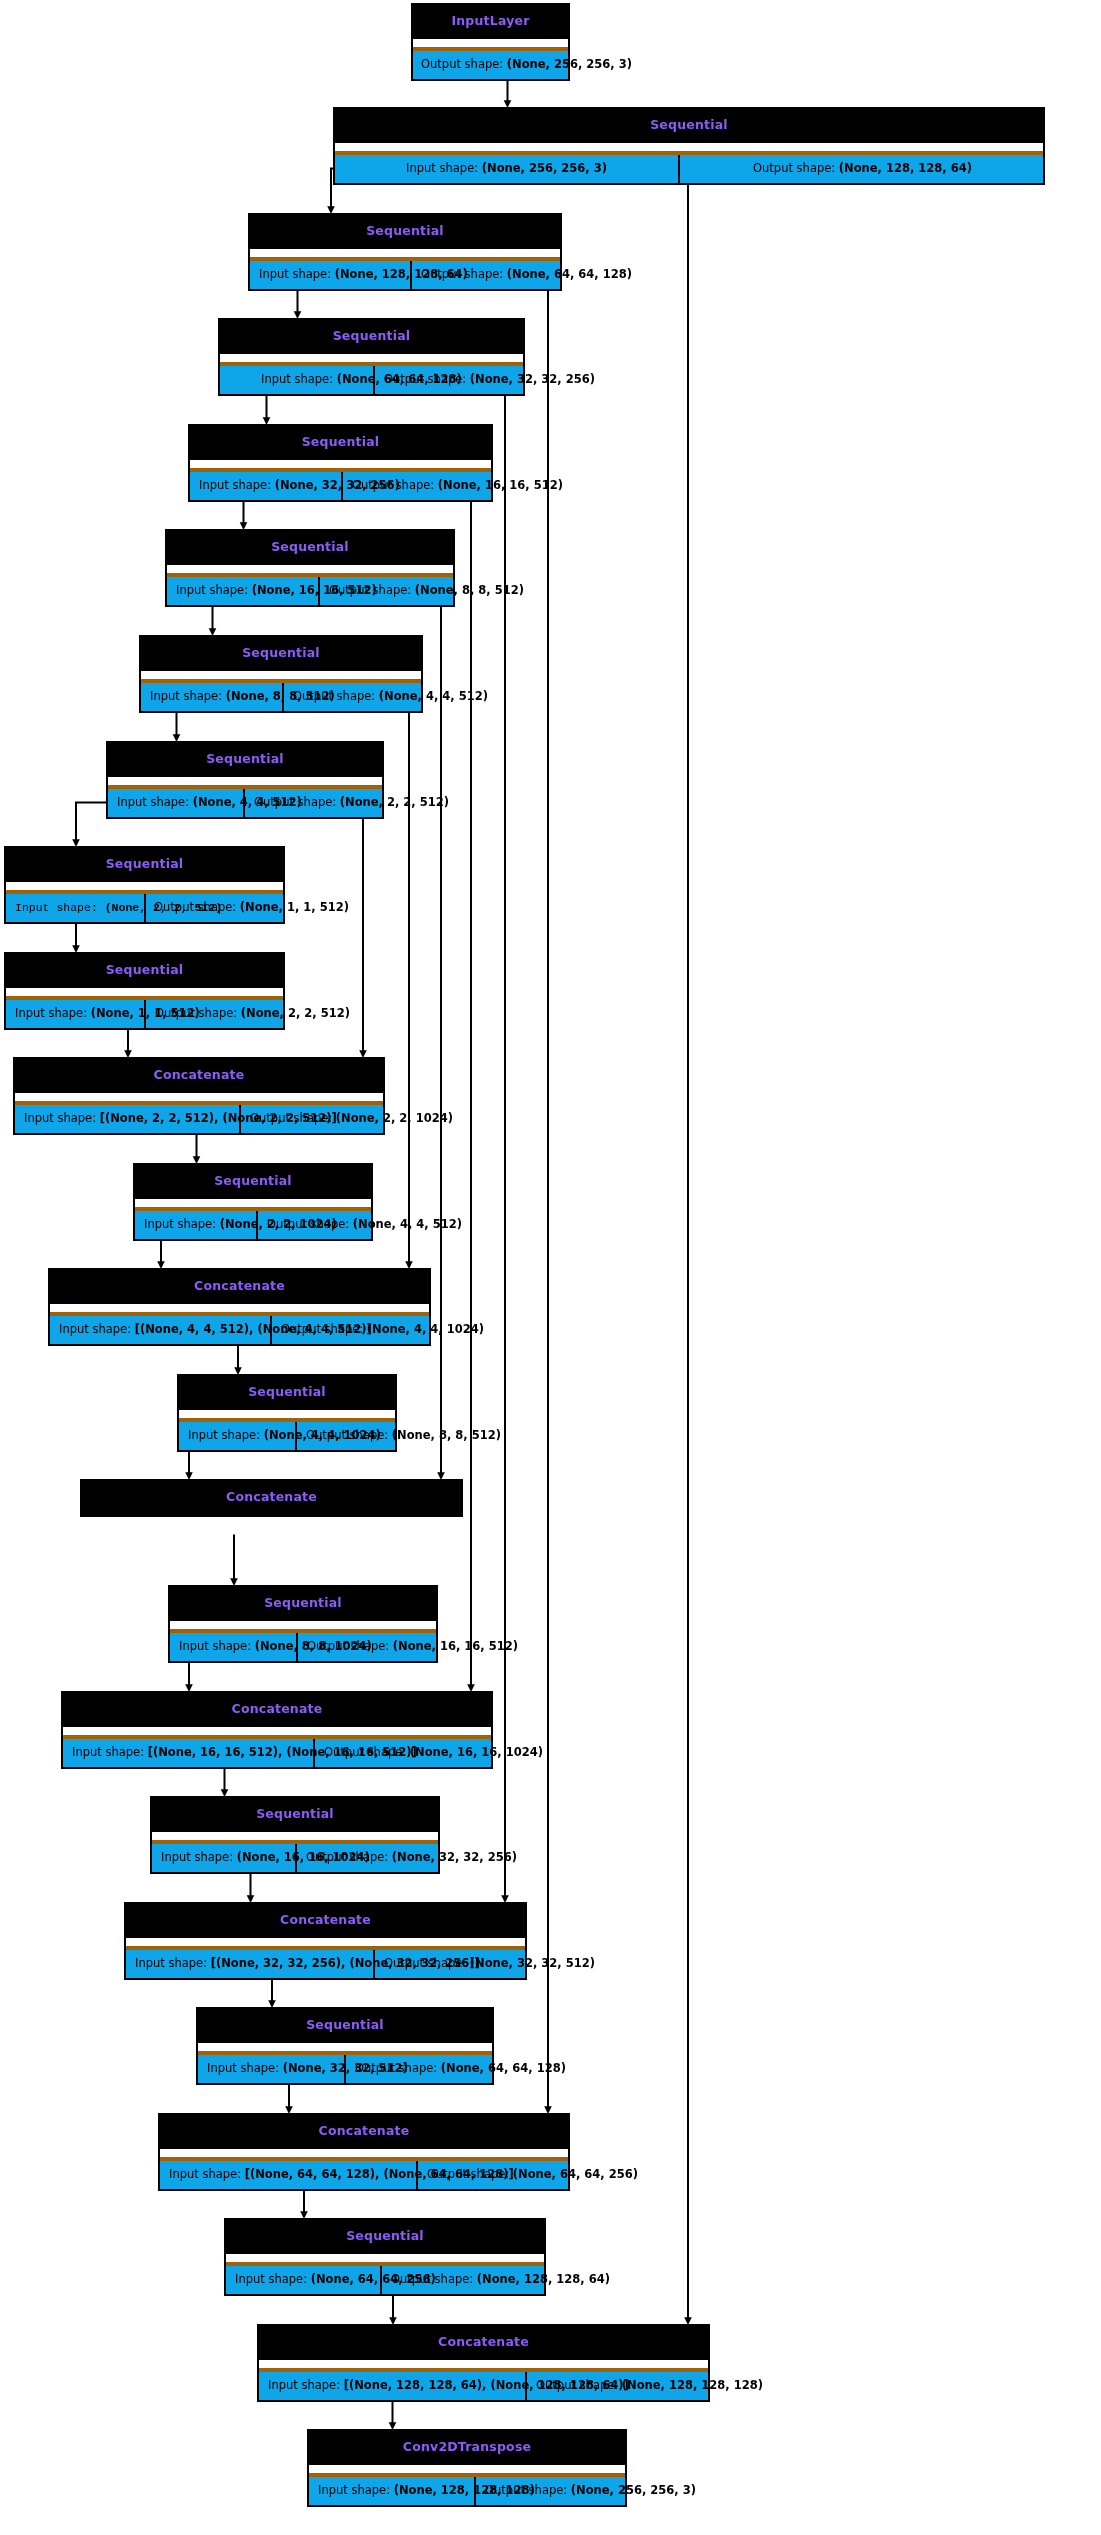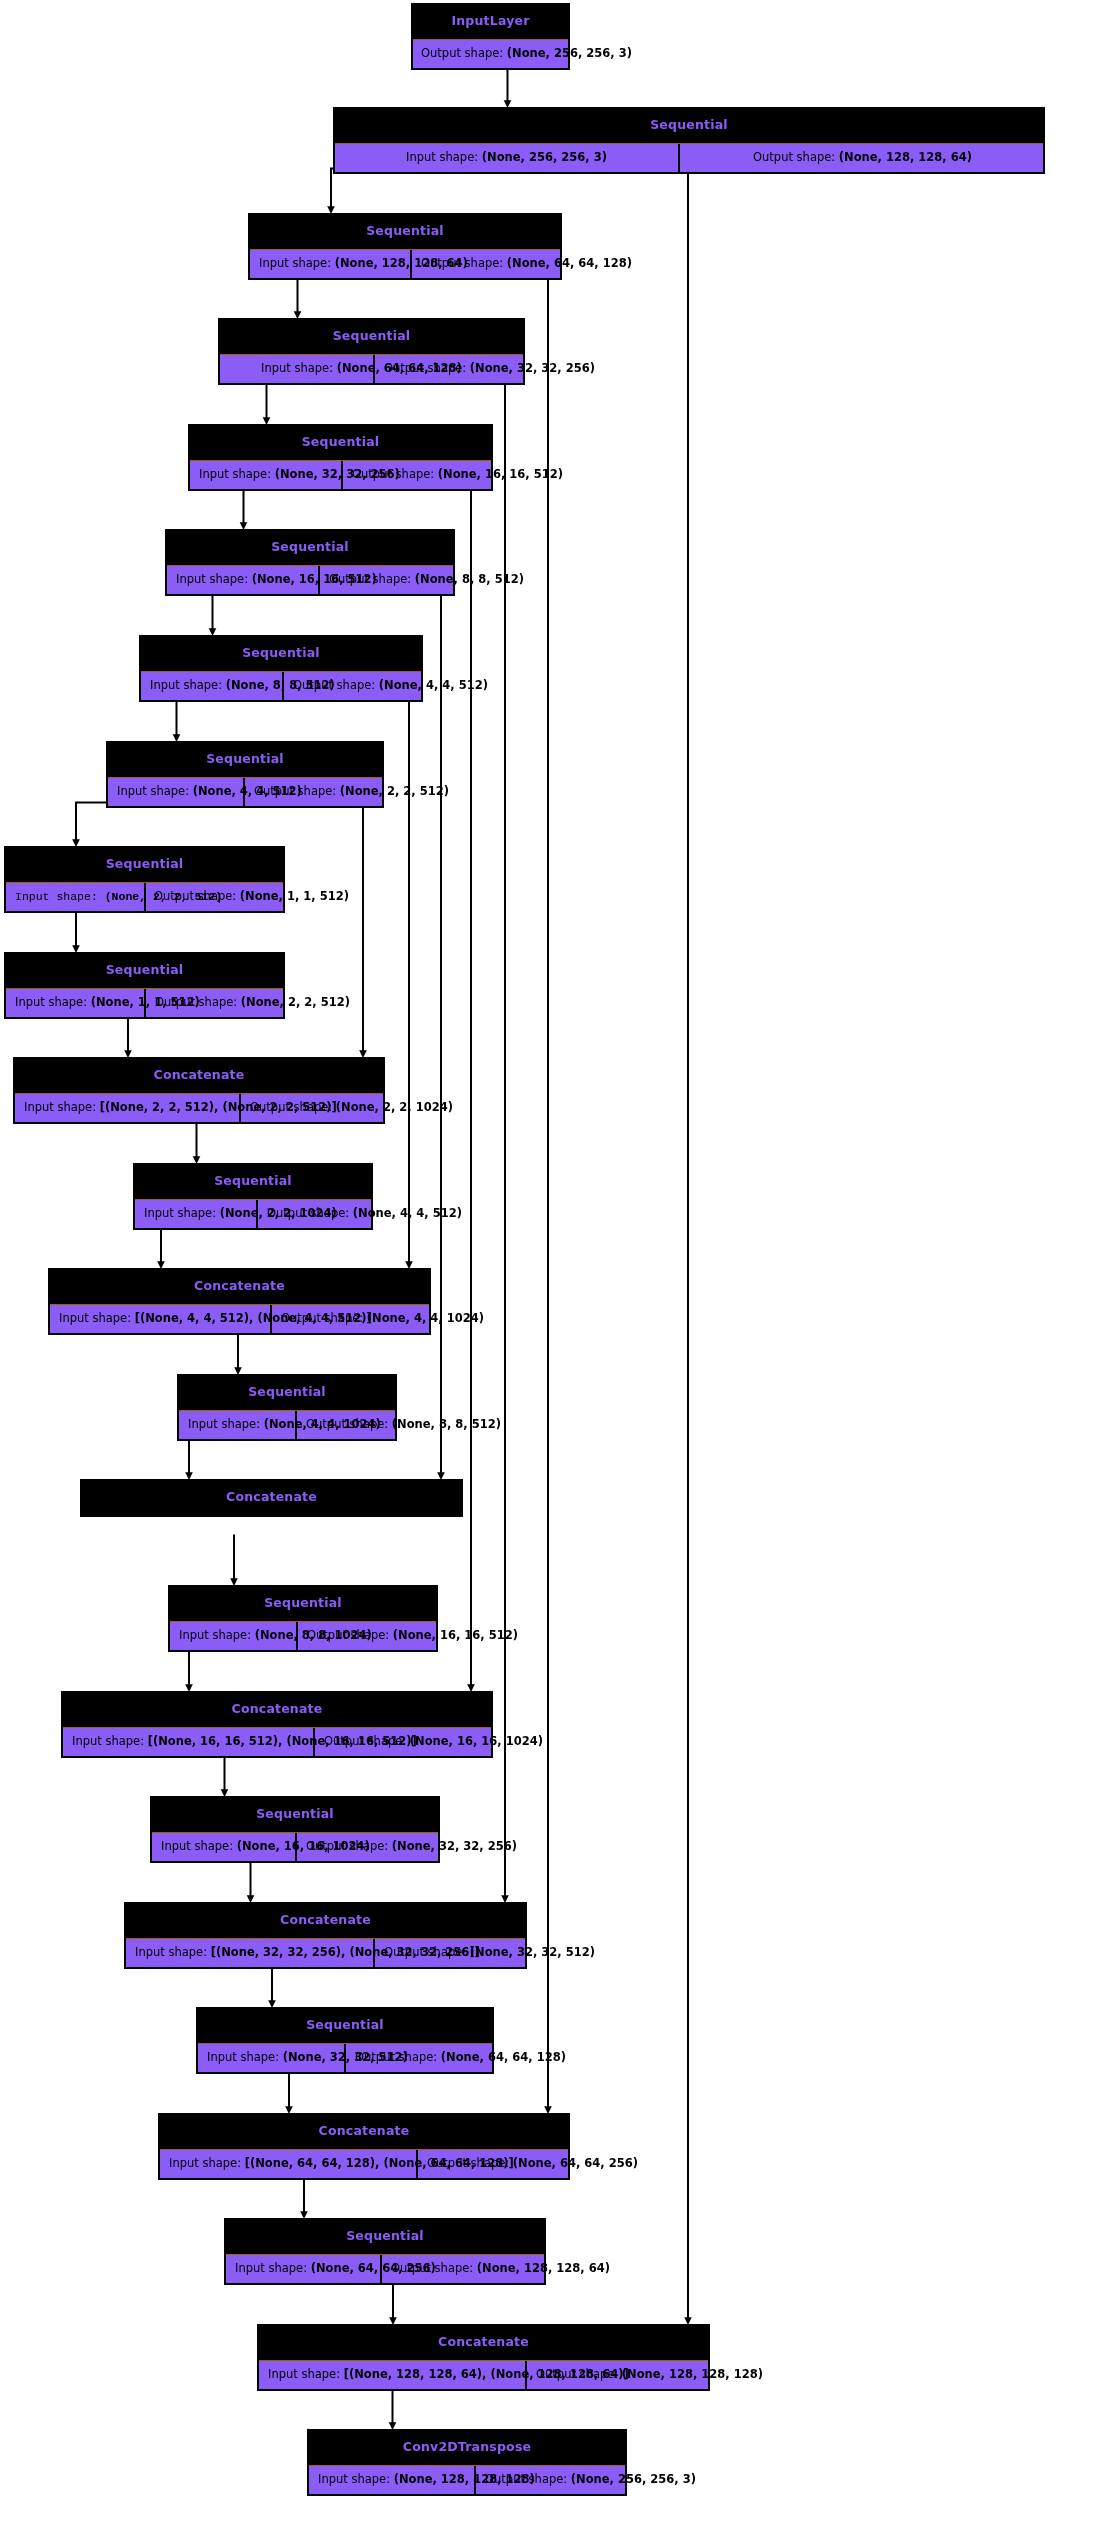--- a/index.html
+++ b/index.html
@@ -2,21 +2,21 @@
 <html><head>
 <meta charset="utf-8">
 <style>
   html,body{margin:0;padding:0;background:#ffffff;}
   #page{position:relative;width:1101px;height:2535px;background:#ffffff;
         font-family:"DejaVu Sans","Liberation Sans",sans-serif;overflow:hidden;}
   #edges{position:absolute;left:0;top:0;width:1101px;height:2535px;pointer-events:none;}
   .node{position:absolute;box-sizing:border-box;border:2px solid #000;background:#fff;}
   .node .title{background:#000;color:#8b5cf6;font-weight:bold;font-size:12.5px;
         text-align:center;line-height:1;padding:10px 4px 11px 4px;letter-spacing:.2px;}
-  .node .shapes{display:flex;background:#8b5cf6;border-top:1px solid #a16207;}
+  .node .shapes{display:flex;background:#0ea5e9;border-top:4px solid #a16207;margin-top:8px;}
   .node .cell{flex:0 0 auto;box-sizing:border-box;font-size:11.5px;color:#000;
         text-align:center;padding:8px 9px 9px 9px;line-height:1;white-space:nowrap;}
   .node .cell.in{border-right:2px solid #000;}
   .node .cell b{font-weight:bold;}
   .node.single .shapes{justify-content:center;}
 </style>
 </head>
 <body>
 
 <div id="page">

